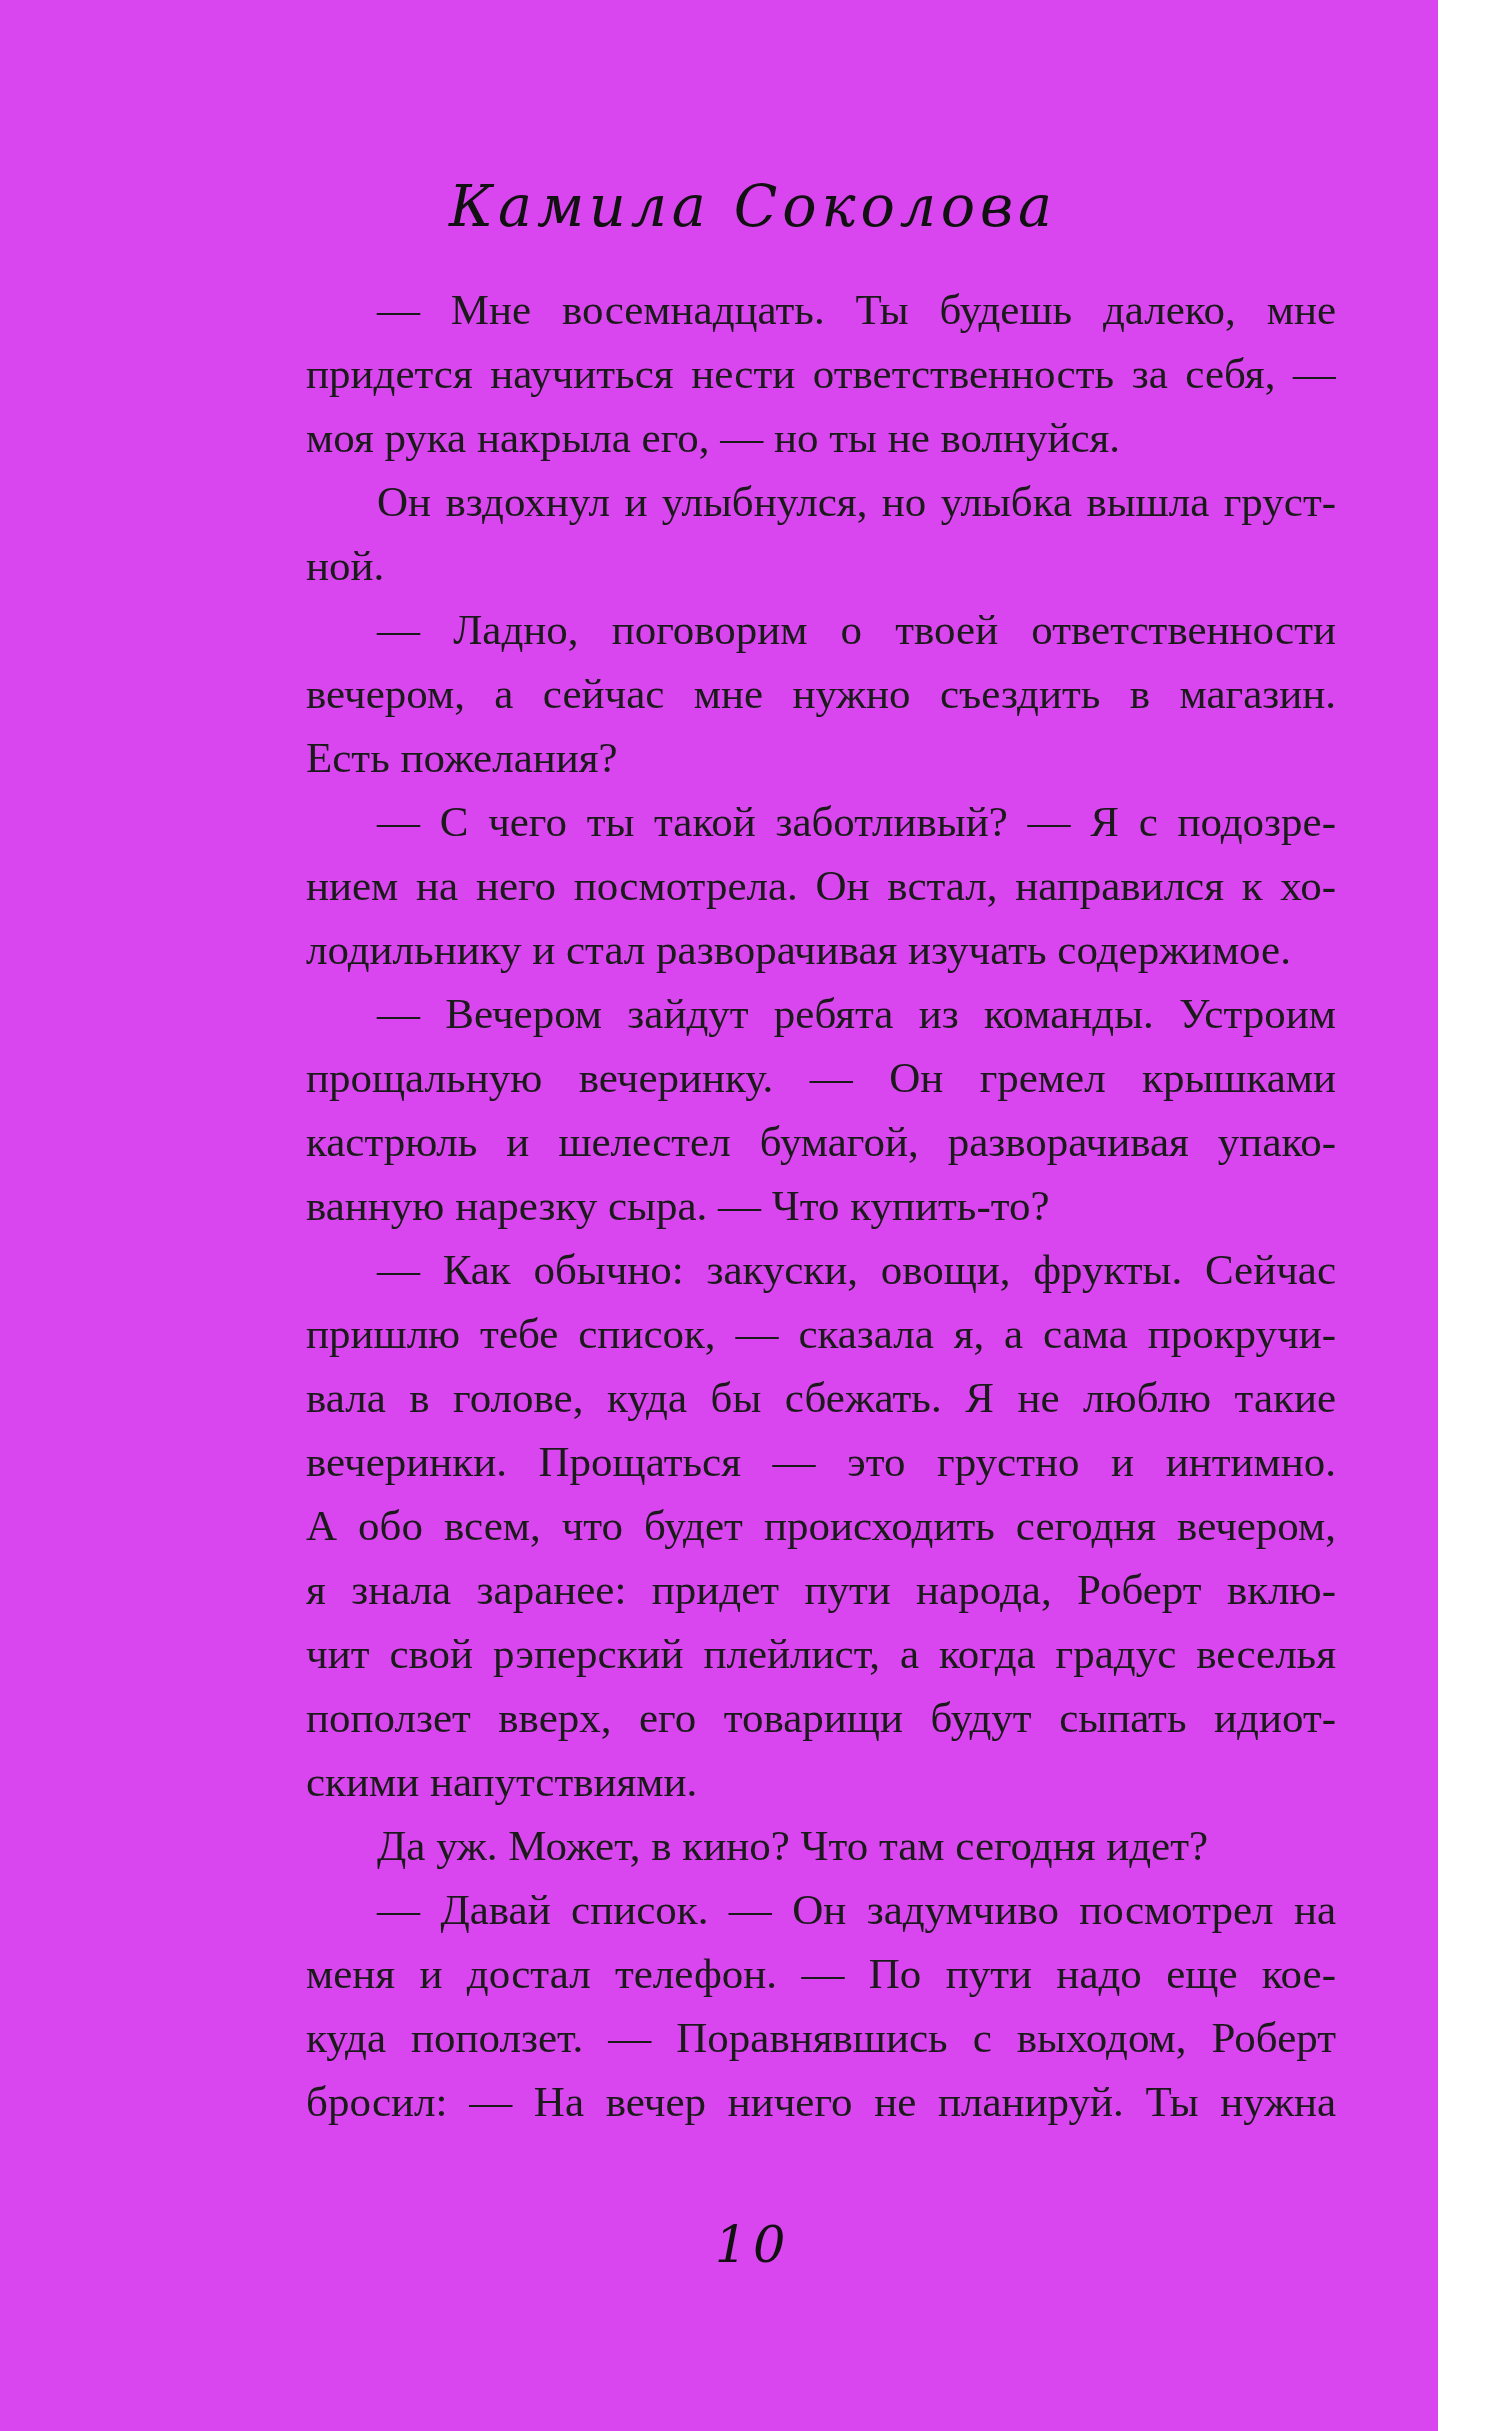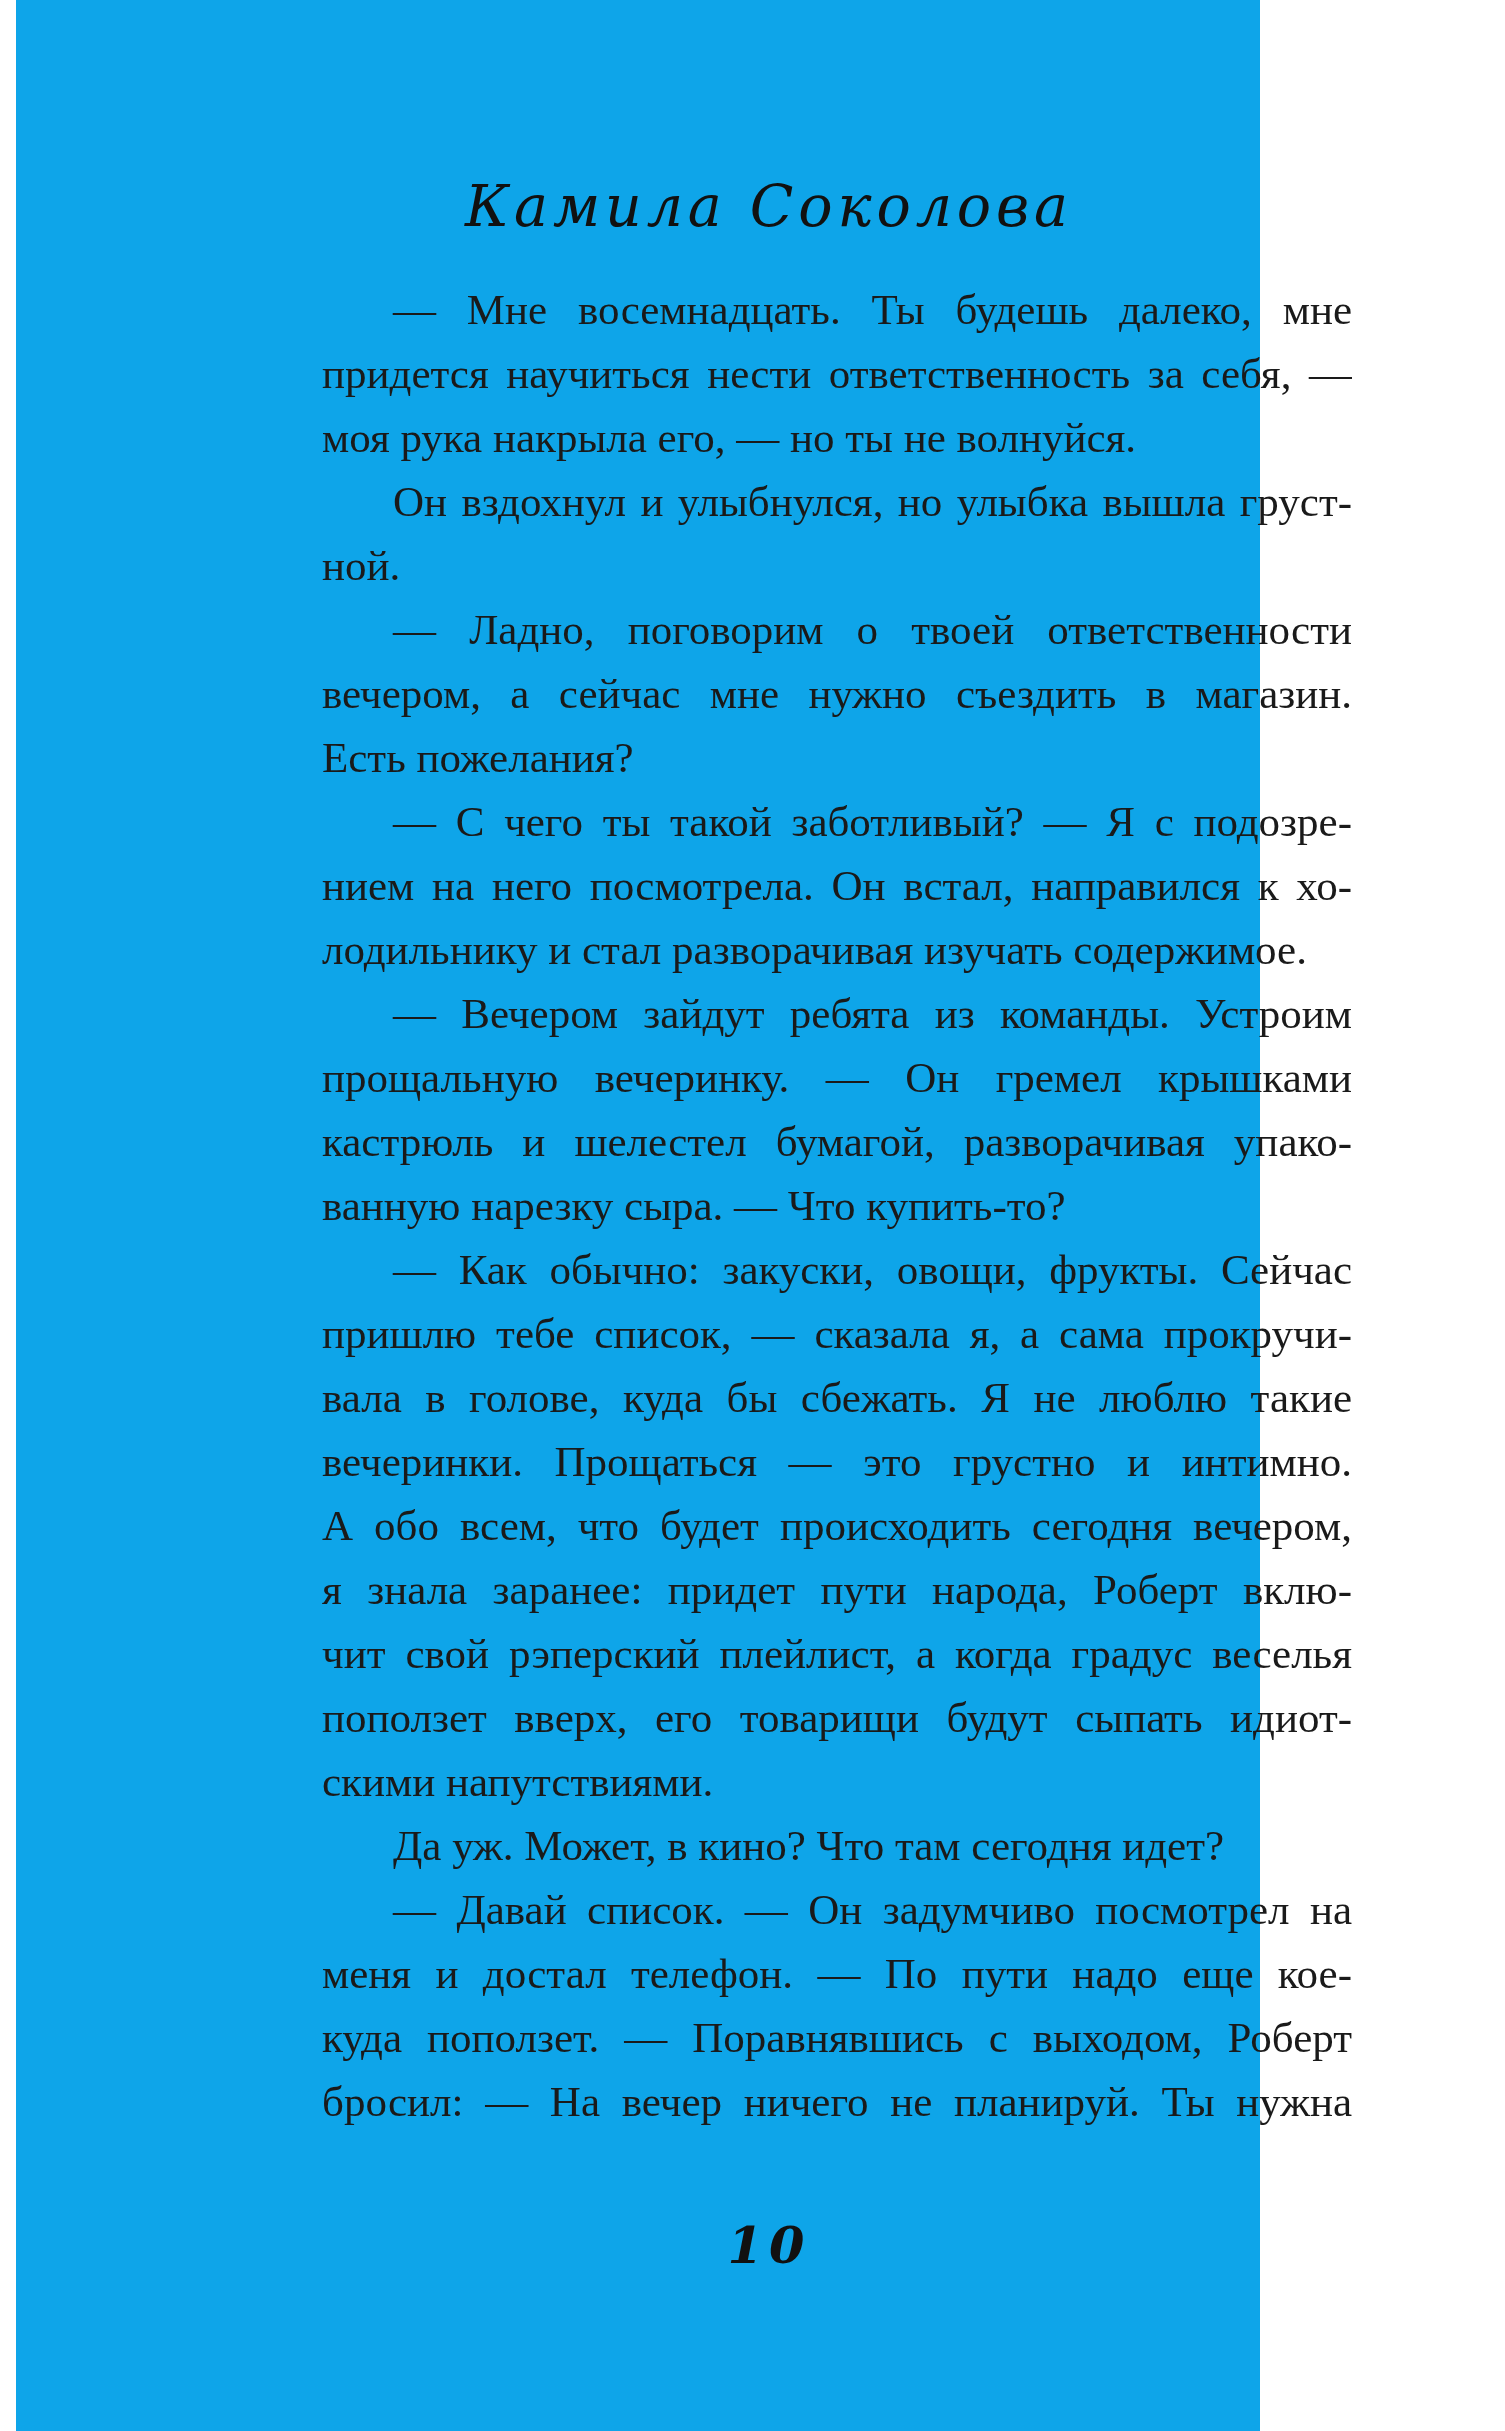--- a/index.html
+++ b/index.html
@@ -9,24 +9,24 @@
     }
     body {
       width: 1506px;
       height: 2432px;
       position: relative;
       overflow: hidden;
       color: #111111;
     }
     .page {
       position: absolute;
-      left: 16px; top: 0;
-      width: 1244px;
+      left: 0; top: 0;
+      width: 1438px;
       height: 2432px;
-      background: #0ea5e9;
+      background: #d946ef;
     }
     .running-head {
       position: absolute;
       top: 167px;
       left: 0;
       width: 1506px;
       text-align: center;
       font-family: "DejaVu Serif", serif;
       font-style: italic;
       font-size: 57px;
@@ -62,21 +62,20 @@
       position: absolute;
       top: 2215px;
       left: 0;
       width: 1506px;
       text-align: center;
       font-family: "DejaVu Serif", serif;
       font-style: italic;
       font-size: 51px;
       letter-spacing: 5.9px;
       color: #111111;
-      font-weight: bold;
     }
   </style>
 </head>
 <body>
 
 <div class="page">
   <div class="running-head">Камила Соколова</div>
 
   <div class="body-text">
     <div class="line indent">— Мне восемнадцать. Ты будешь далеко, мне</div>

